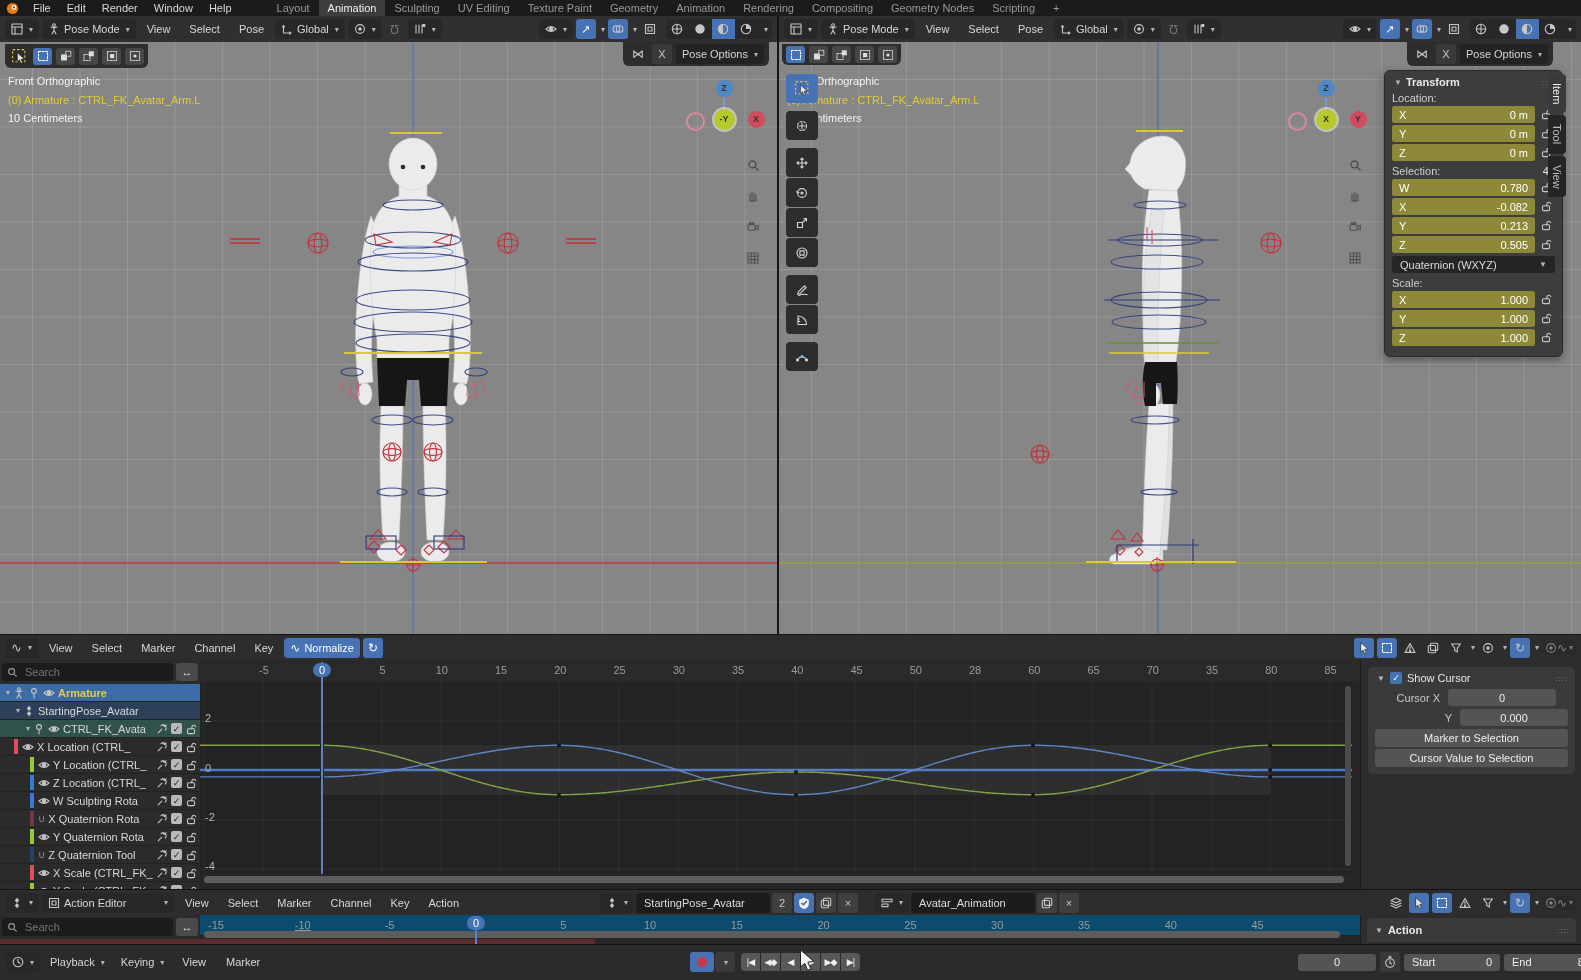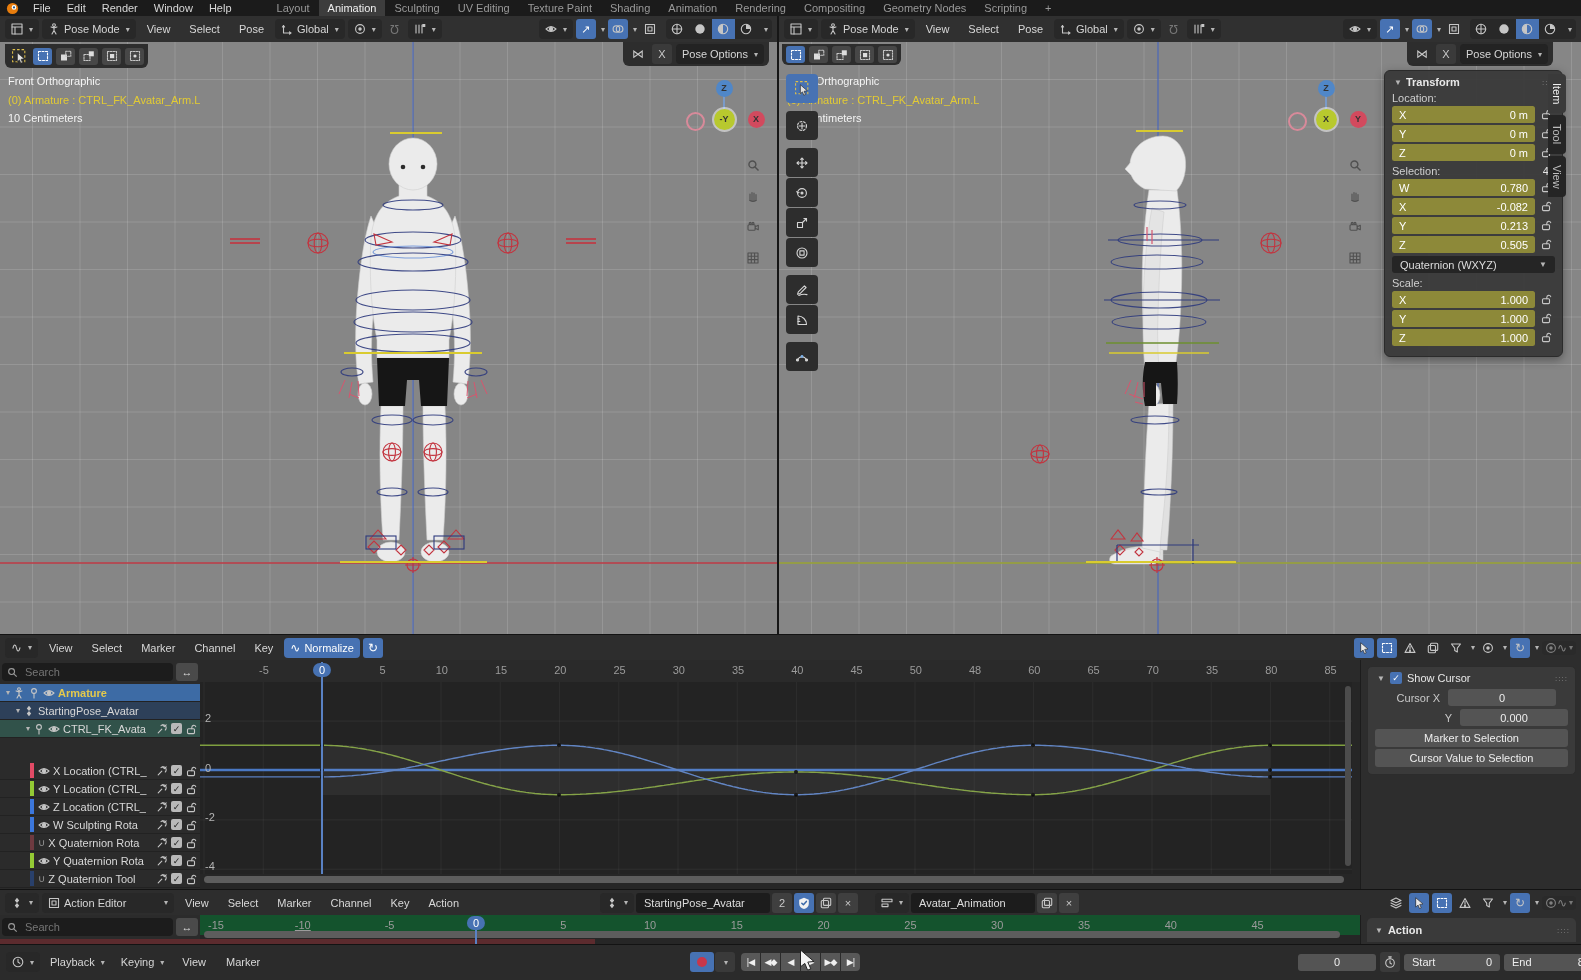--- a/index.html
+++ b/index.html
@@ -85,21 +85,21 @@
         <span class="menu-item">Render</span>
         <span class="menu-item">Window</span>
         <span class="menu-item">Help</span>
       </span>
     <span id="tb-ws" class="row" style="margin-left:28px;">
         <span class="ws-tab">Layout</span>
         <span class="ws-tab active">Animation</span>
         <span class="ws-tab">Sculpting</span>
         <span class="ws-tab">UV Editing</span>
         <span class="ws-tab">Texture Paint</span>
-        <span class="ws-tab">Shading</span>
+        <span class="ws-tab">Geometry</span>
         <span class="ws-tab">Animation</span>
         <span class="ws-tab">Rendering</span>
         <span class="ws-tab">Compositing</span>
         <span class="ws-tab">Geometry Nodes</span>
         <span class="ws-tab">Scripting</span>
       </span>
     <span class="ws-tab">+</span>
   </div>
 
   <div class="abs" id="vpL" style="left:0;top:16px;width:777px;height:618px;">
@@ -1041,21 +1041,21 @@
               </svg>
             </span>
             <span class="cbx">✓</span>
             <span class="icn">
               <svg width="12" height="12" viewBox="0 0 12 12" fill="none" stroke="currentColor" stroke-width="1.1" stroke-linecap="round" stroke-linejoin="round">
                 <rect x="2.5" y="5.8" width="7" height="4.8" rx="1"></rect>
                 <path d="M6.8 5.8 V4.2 a2 2 0 0 1 3.9 -0.5"></path>
               </svg>
             </span>
           </div>
-          <div class="ch-row" style="padding-left: 30px; margin-top: 24px;">
+          <div class="ch-row" style="padding-left: 14px;">
             <span class="swatch" style="background: rgb(226, 75, 102);"></span>
             <span class="icn">
               <svg width="12" height="12" viewBox="0 0 12 12" fill="none" stroke="currentColor" stroke-width="1.1" stroke-linecap="round" stroke-linejoin="round">
                 <path d="M1 6 Q6 1.2 11 6 Q6 10.8 1 6Z"></path>
                 <circle cx="6" cy="6" r="1.7" fill="currentColor"></circle>
               </svg>
             </span>
             <span class="ch-label">X Location (CTRL_</span>
             <span class="icn">
               <svg width="12" height="12" viewBox="0 0 12 12" fill="none" stroke="currentColor" stroke-width="1.1" stroke-linecap="round" stroke-linejoin="round">
@@ -1266,21 +1266,21 @@
         <span class="ruler-num" style="left: 182.5px;">5</span>
         <span class="ruler-num" style="left: 241.75px;">10</span>
         <span class="ruler-num" style="left: 301px;">15</span>
         <span class="ruler-num" style="left: 360.25px;">20</span>
         <span class="ruler-num" style="left: 419.5px;">25</span>
         <span class="ruler-num" style="left: 478.75px;">30</span>
         <span class="ruler-num" style="left: 538px;">35</span>
         <span class="ruler-num" style="left: 597.25px;">40</span>
         <span class="ruler-num" style="left: 656.5px;">45</span>
         <span class="ruler-num" style="left: 715.75px;">50</span>
-        <span class="ruler-num" style="left: 775px;">48</span>
+        <span class="ruler-num" style="left: 775px;">28</span>
         <span class="ruler-num" style="left: 834.25px;">60</span>
         <span class="ruler-num" style="left: 893.5px;">65</span>
         <span class="ruler-num" style="left: 952.75px;">70</span>
         <span class="ruler-num" style="left: 1012px;">35</span>
         <span class="ruler-num" style="left: 1071.25px;">80</span>
         <span class="ruler-num" style="left: 1130.5px;">85</span>
       </div>
 
     <div class="abs" id="ge-canvas" style="left:200px;top:48px;width:1152px;height:192px;background-color:#232323;
          background-image:linear-gradient(rgba(255,255,255,.05) 1px,transparent 1px),linear-gradient(90deg,rgba(255,255,255,.045) 1px,transparent 1px);
@@ -1485,21 +1485,21 @@
               <svg width="11" height="11" viewBox="0 0 12 12" fill="none" stroke="#9a9a9a" stroke-width="1.2">
                 <circle cx="5" cy="5" r="3.2"></circle>
                 <path d="M7.4 7.4 L10.6 10.6"></path>
               </svg>
             </span>
           <input placeholder="Search" style="">
         </div>
         <span class="lrbtn">↔</span>
       </div>
     </div>
-    <div class="abs" id="ds-ruler" style="left:200px;top:26px;width:1160px;height:20px;background:#14532d;">
+    <div class="abs" id="ds-ruler" style="left:200px;top:26px;width:1160px;height:20px;background:#0c4a6e;">
         <span class="ruler-num" style="left: 16px;">-15</span>
         <span class="ruler-num" style="left: 102.8px; text-decoration: underline;">-10</span>
         <span class="ruler-num" style="left: 189.6px;">-5</span>
         <span class="ruler-num" style="left: 363.2px;">5</span>
         <span class="ruler-num" style="left: 450px;">10</span>
         <span class="ruler-num" style="left: 536.8px;">15</span>
         <span class="ruler-num" style="left: 623.6px;">20</span>
         <span class="ruler-num" style="left: 710.4px;">25</span>
         <span class="ruler-num" style="left: 797.2px;">30</span>
         <span class="ruler-num" style="left: 884px;">35</span>

